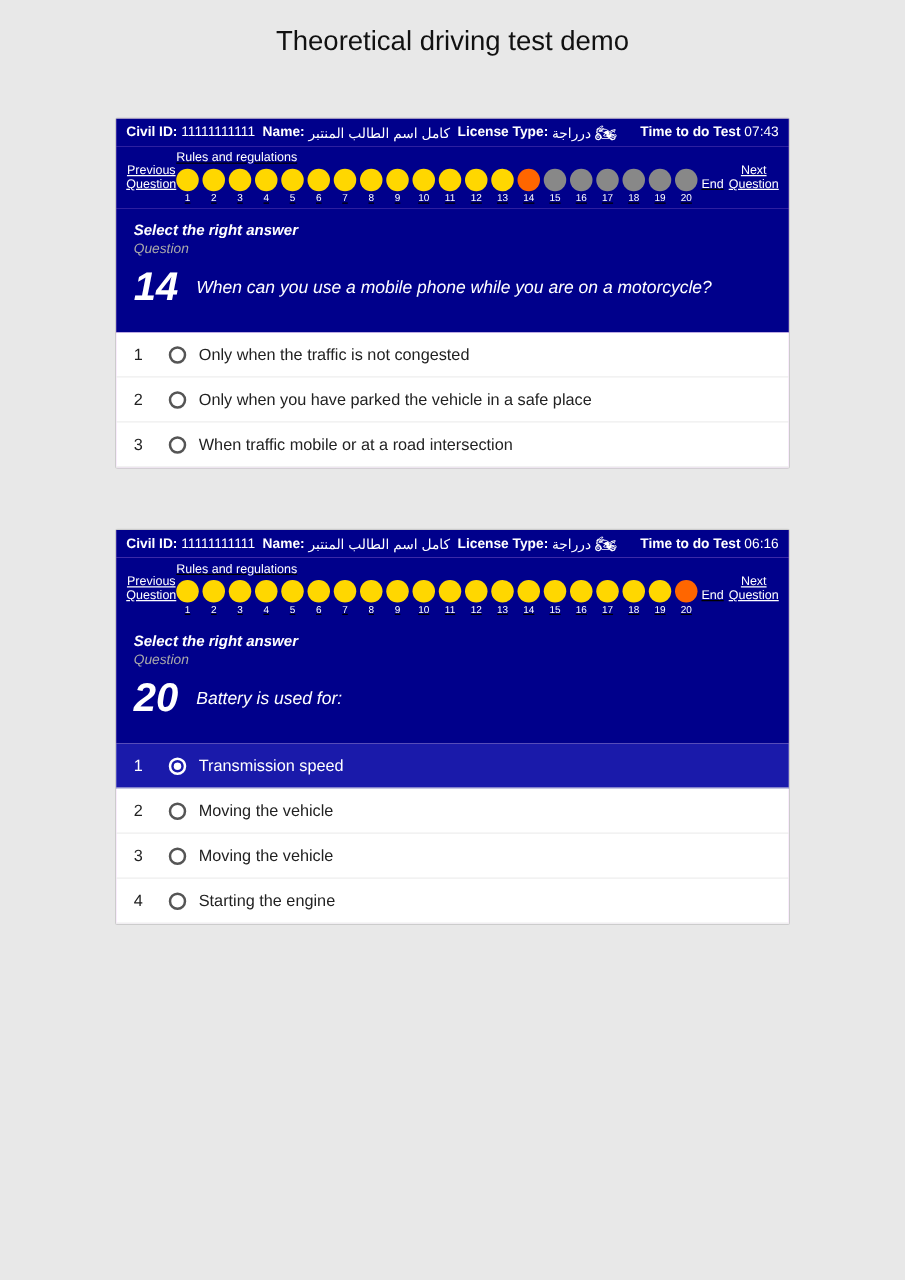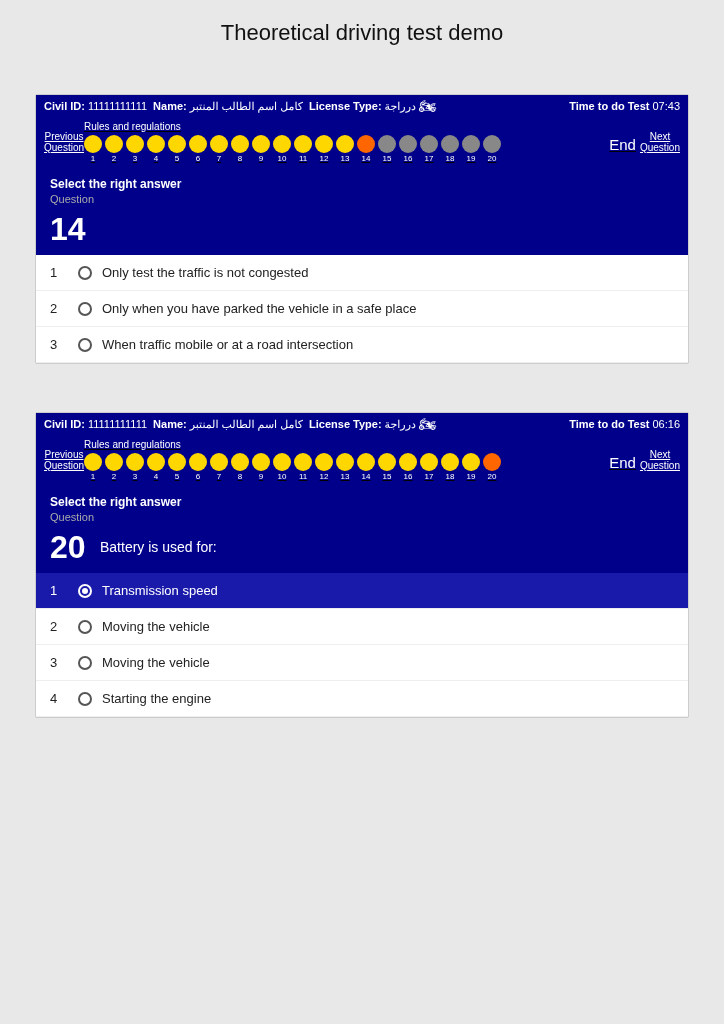--- a/index.html
+++ b/index.html
@@ -4,21 +4,21 @@
   <style>
     * { box-sizing: border-box; margin: 0; padding: 0; }
     body {
       background: #e8e8e8;
       font-family: Arial, sans-serif;
       display: flex;
       justify-content: center;
       padding: 20px;
     }
     .page-wrapper {
-      width: 654px;
+      width: 540px;
       background: #e8e8e8;
     }
     .main-title {
       text-align: center;
       font-size: 22px;
       font-weight: normal;
       margin-bottom: 12px;
       color: #111;
     }
     .test-card {
@@ -95,29 +95,30 @@
     .circle-num {
       color: #fff;
       font-size: 8px;
       margin-top: 1px;
     }
     .circle-yellow { background: #ffd700; }
     .circle-orange { background: #ff6600; }
     .circle-gray { background: #888; }
     .end-label {
       color: #fff;
-      font-size: 15px;
+      font-size: 10px;
       align-self: flex-start;
       margin-right: 4px;
     }
     
     .question-section {
       background: #00008b;
-      padding: 10px 14px 7px 14px;
+      padding: 10px 14px 18px 14px;
       margin: 0;
+      font-style: italic;
     }
     .section-title {
       color: #fff;
       font-size: 12px;
       font-weight: bold;
       margin-bottom: 2px;
     }
     .question-label {
       color: #aaa;
       font-size: 11px;
@@ -314,28 +315,29 @@
       </div>
       <div class="nav-btn" style="white-space:pre-line;">Next
 Question</div>
     </div>
 
     <div class="question-section">
       <div class="section-title">Select the right answer</div>
       <div class="question-label">Question</div>
       <div class="question-body">
         <div class="question-number">14</div>
+        <div class="question-text">When can you use a mobile phone while you are on a motorcycle?</div>
       </div>
     </div>
 
     <div class="answers-section">
       <div class="answer-row">
         <span class="answer-num">1</span>
         <span class="radio-icon"></span>
-        <span>Only test the traffic is not congested</span>
+        <span>Only when the traffic is not congested</span>
       </div>
       <div class="answer-row">
         <span class="answer-num">2</span>
         <span class="radio-icon"></span>
         <span>Only when you have parked the vehicle in a safe place</span>
       </div>
       <div class="answer-row">
         <span class="answer-num">3</span>
         <span class="radio-icon"></span>
         <span>When traffic mobile or at a road intersection</span>

